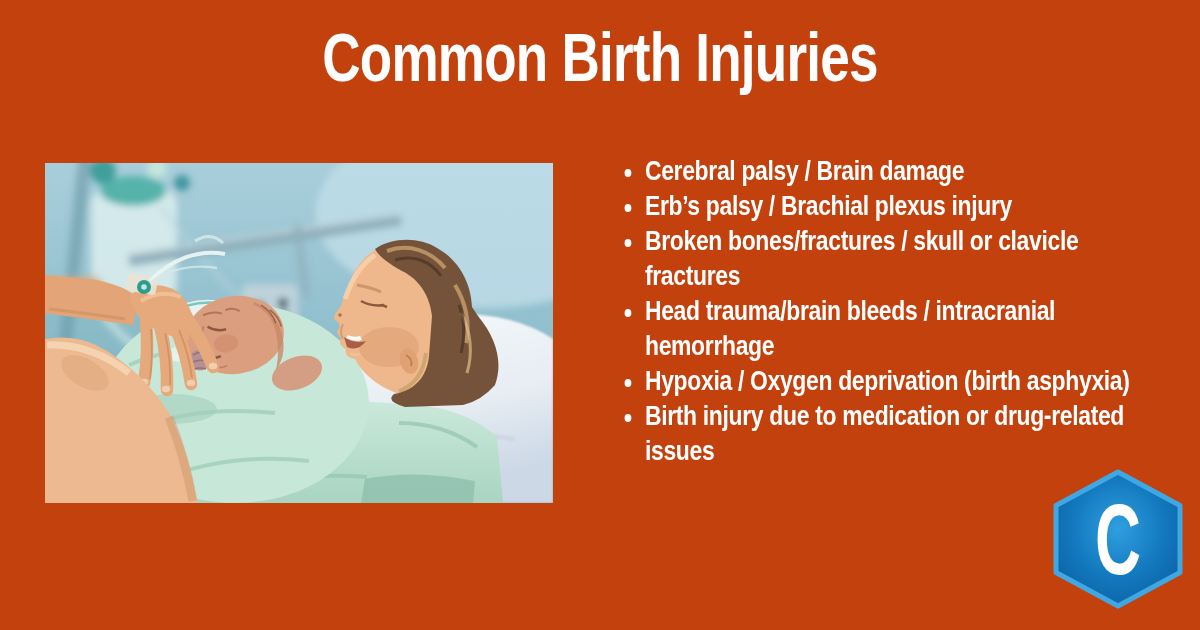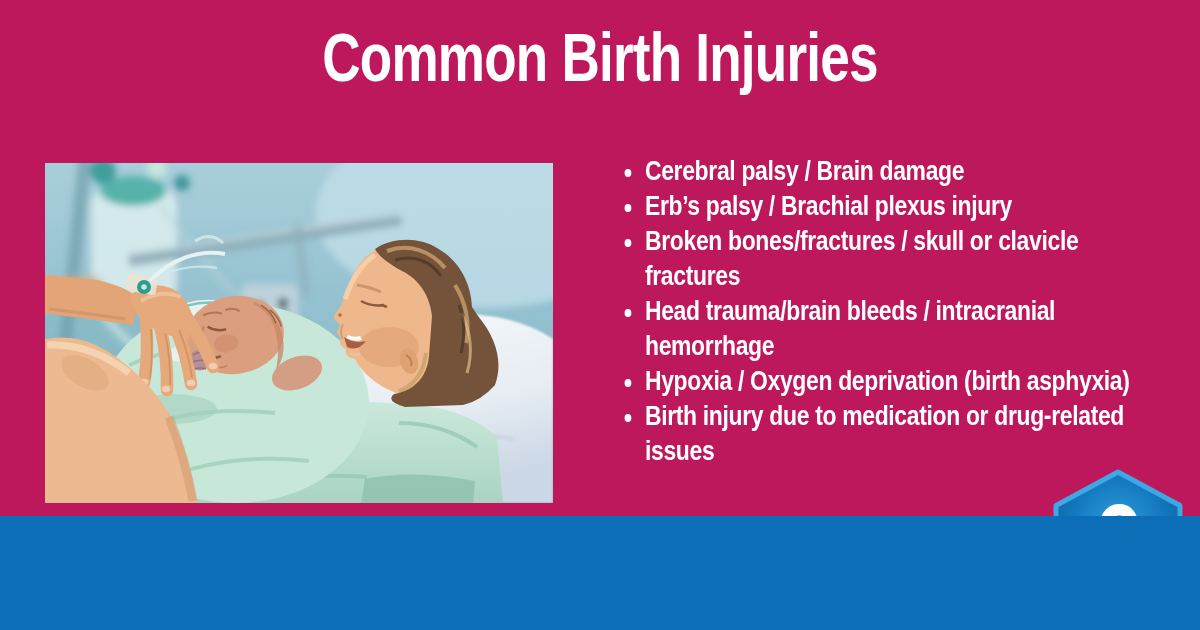--- a/index.html
+++ b/index.html
@@ -1,18 +1,18 @@
 <!DOCTYPE html>
 <html><head>
 <meta charset="utf-8">
 <style>
   html,body { margin:0; padding:0; background:#0c6eb6; }
   .canvas {
-    position:relative; width:1200px; height:516px;
-    background:#be185d; overflow:hidden;
+    position:relative; width:1200px; height:630px;
+    background:#c2410c; overflow:hidden;
     font-family:"Liberation Sans", sans-serif;
   }
   .title {
     position:absolute; top:18px; left:0; width:1200px; margin:0;
     text-align:center; color:#ffffff; font-size:68px; font-weight:bold;
     letter-spacing:-1px; white-space:nowrap;
     transform:scaleX(0.78); transform-origin:50% 0;
   }
   .photo {
     position:absolute; left:45px; top:163px; width:508px; height:340px; margin:0;

